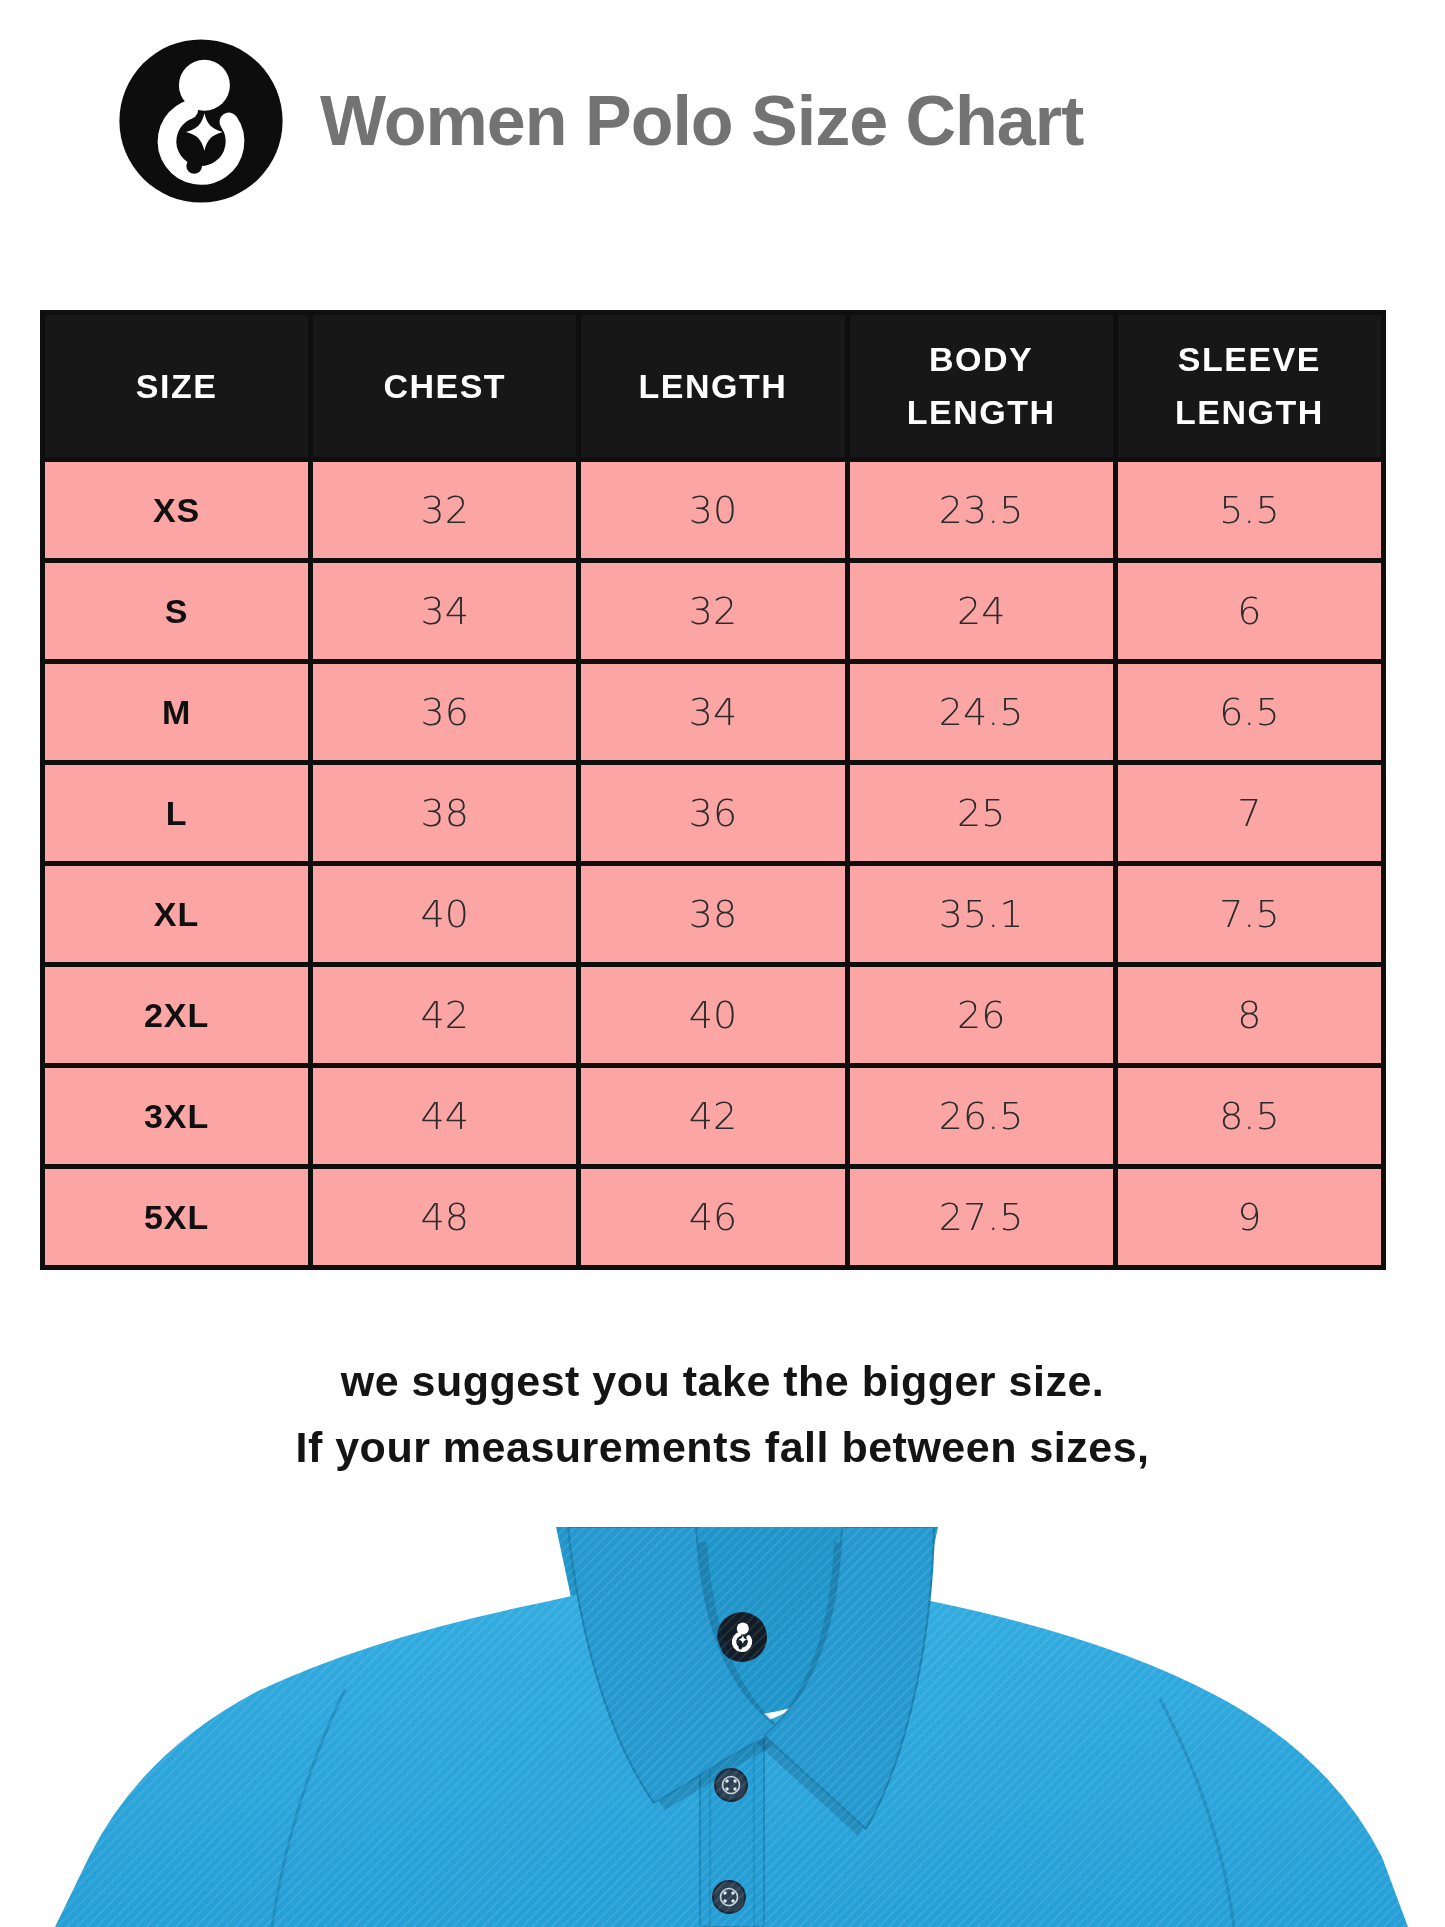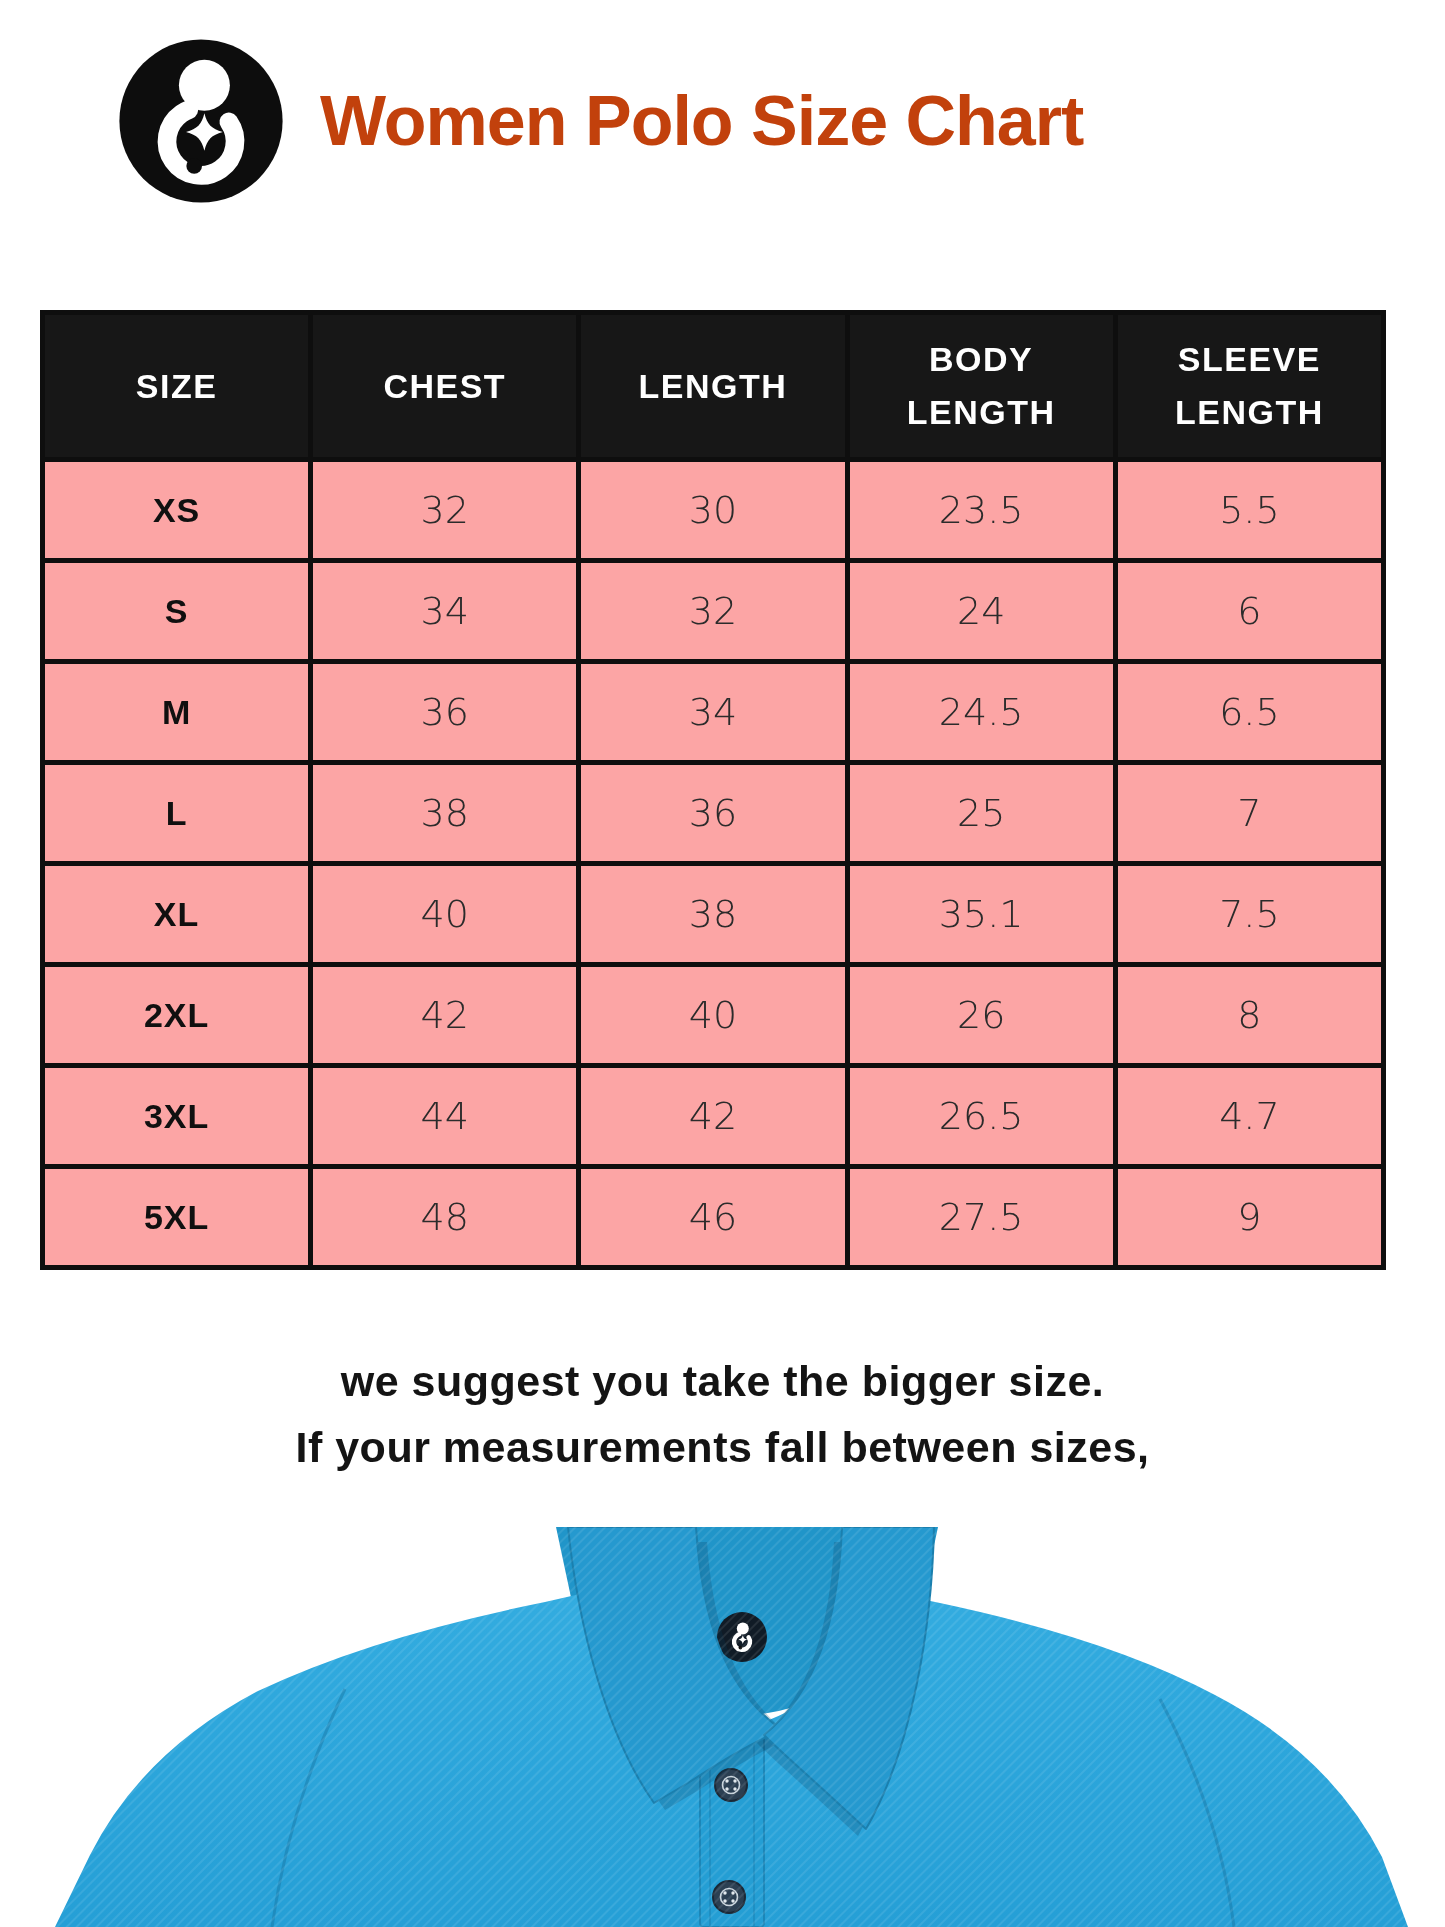--- a/index.html
+++ b/index.html
@@ -10,21 +10,21 @@
     overflow:hidden;
     font-family:"Liberation Sans", sans-serif;
   }
   
   .brand{
     position:absolute;top:36px;left:116px;
     display:flex;align-items:center;gap:34px;
   }
   .brand svg.logo{width:170px;height:170px;display:block;}
   .page-title{
-    font-size:70px;font-weight:700;color:#c2410c;
+    font-size:70px;font-weight:700;color:#737373;
     letter-spacing:-1px;white-space:nowrap;
   }
   
   table.size-table{
     position:absolute;left:40px;top:310px;width:1346px;
     border-collapse:collapse;table-layout:fixed;
   }
   .size-table th,.size-table td{
     border:5px solid #0e0e0e;text-align:center;vertical-align:middle;
     padding:0 34px;
@@ -129,21 +129,21 @@
         <td>42</td>
         <td>40</td>
         <td>26</td>
         <td>8</td>
       </tr>
       <tr>
         <td class="size-cell">3XL</td>
         <td>44</td>
         <td>42</td>
         <td>26.5</td>
-        <td>4.7</td>
+        <td>8.5</td>
       </tr>
       <tr>
         <td class="size-cell">5XL</td>
         <td>48</td>
         <td>46</td>
         <td>27.5</td>
         <td>9</td>
       </tr>
     </tbody>
   </table>

